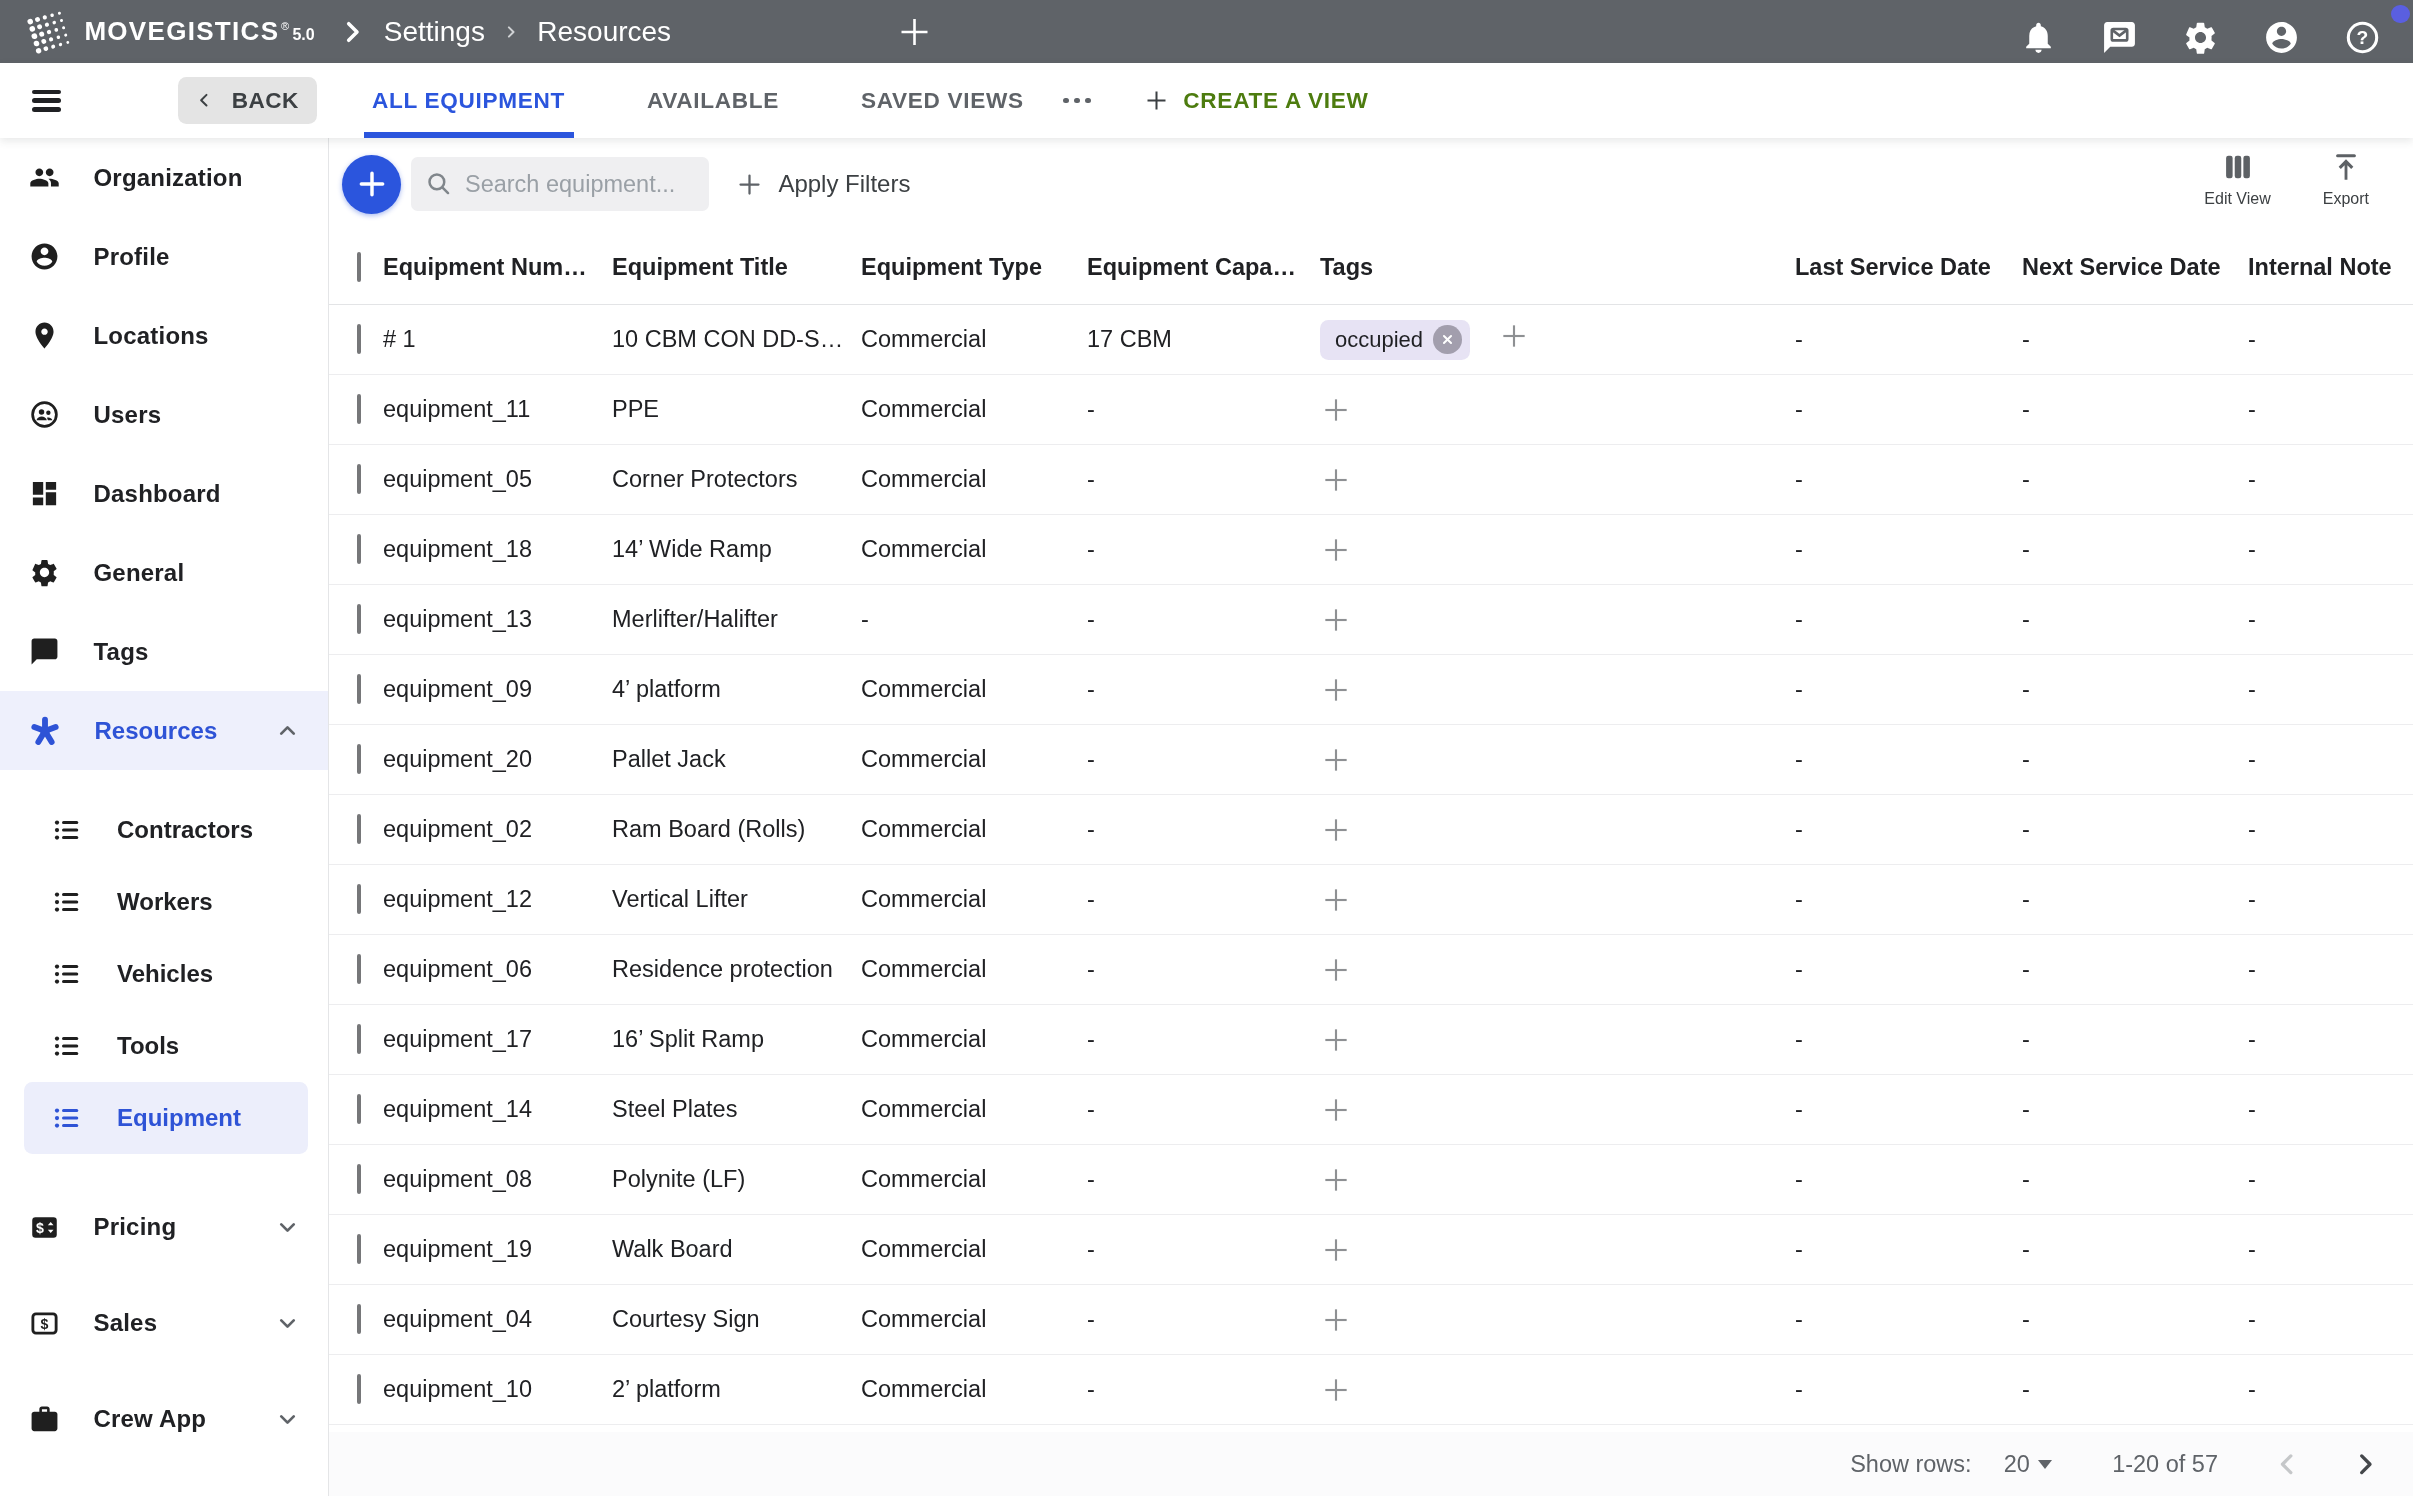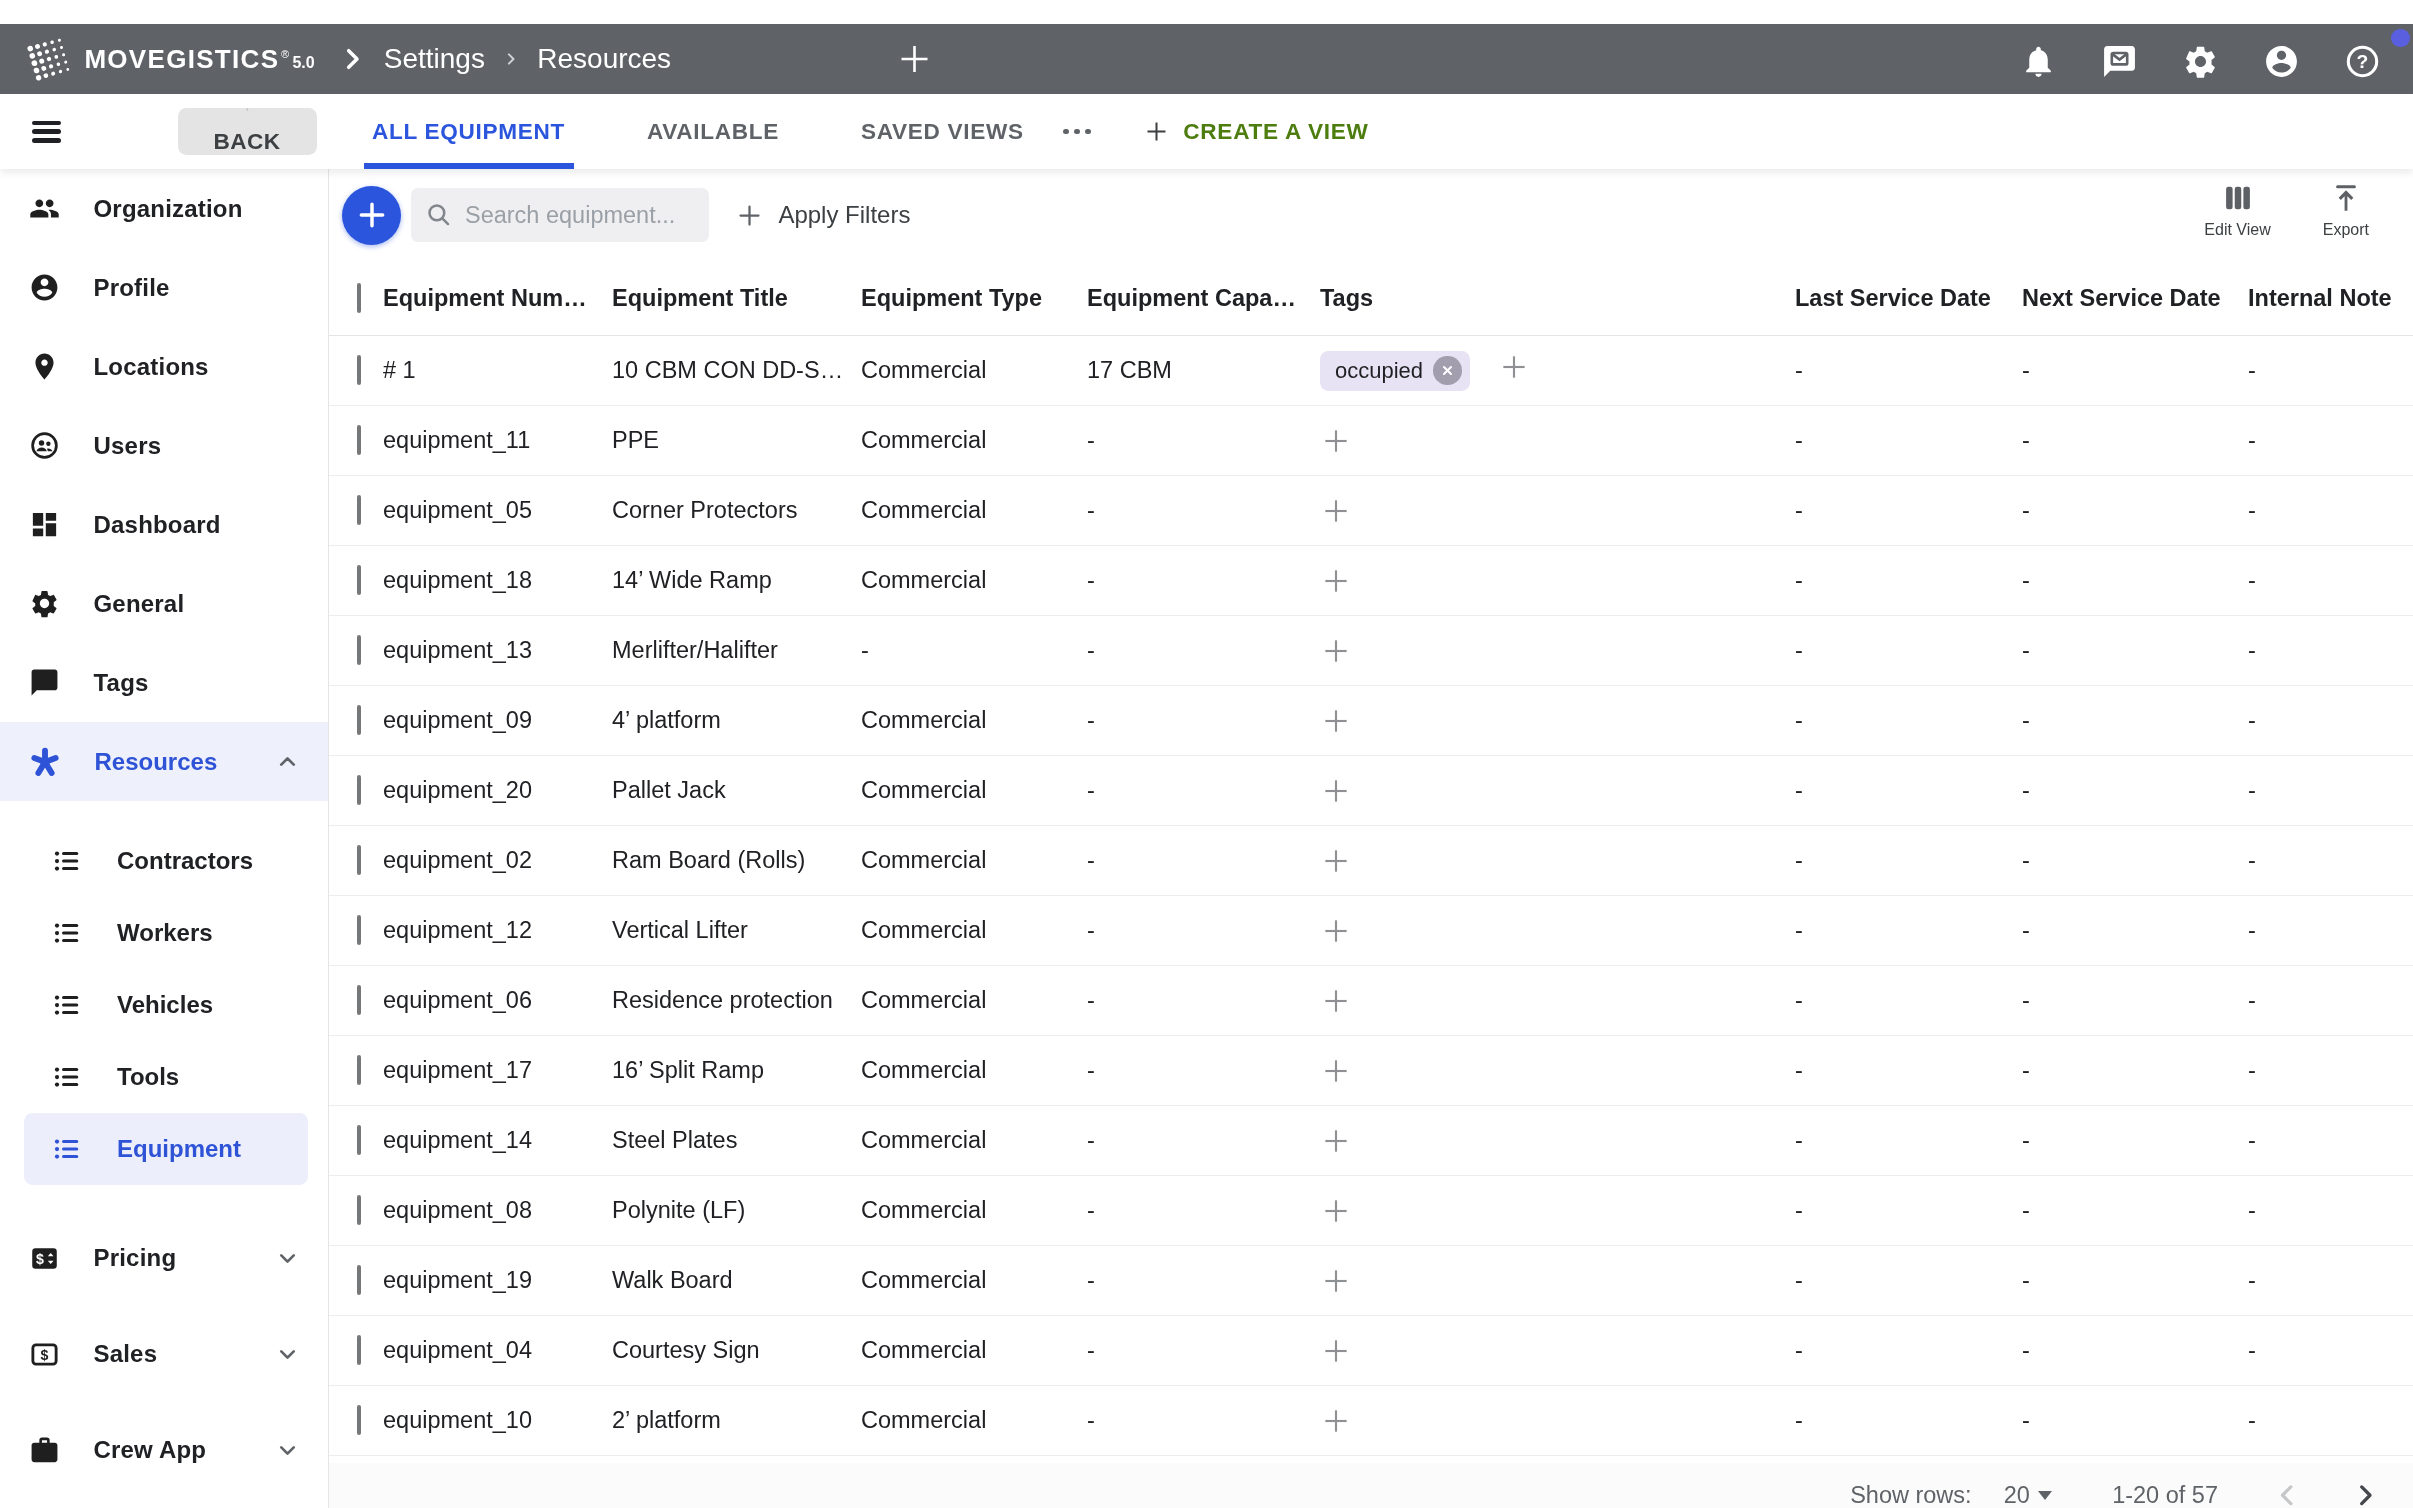--- a/index.html
+++ b/index.html
@@ -1,20 +1,20 @@
 <!DOCTYPE html>
 <html lang="en" style="font-size:13.4px"><head>
 <meta charset="utf-8">
 <style>
   * { margin:0; padding:0; box-sizing:border-box; }
   html,body { width:2413px; height:1508px; overflow:hidden; background:#fff;
               font-family:"Liberation Sans", sans-serif; color:#202124; }
 
   
-  .topbar { position:relative; height:70px; background:#5f6368; display:flex; align-items:center;margin-top:24px; }
+  .topbar { position:relative; height:63px; background:#5f6368; display:flex; align-items:center; }
   .logo-mark { width:54px; height:54px; margin-left:22px; flex:0 0 auto; }
   .brand { display:flex; align-items:baseline; color:#fff; margin-left:8.4px; }
   .brand-name { font-size:26px; font-weight:700; letter-spacing:1.3px; }
   .brand-reg { font-size:11px; vertical-align:top; position:relative; top:-10px; margin-left:1.7px; }
   .brand-ver { font-size:16px; font-weight:700; margin-left:3.4px; }
   .crumb-sep-big { margin-left:23.5px; }
   .breadcrumb { display:flex; align-items:center; color:#fff; font-size:28px; margin-left:17px; gap:17px; }
   .crumb-sep-small { opacity:.85; }
   .topbar-plus { position:absolute; left:895px; top:50%; transform:translateY(-50%); width:39px; height:39px; color:#fff; cursor:pointer; }
   .topbar-search { position:absolute; left:976px; top:10px; width:526px; height:55px;
@@ -26,21 +26,21 @@
   .topbar-icons { position:absolute; right:32px; top:0; height:75px; display:flex; align-items:center; gap:44px; }
   .topbar-icons .tb-icon { width:37px; height:37px; color:#fff; cursor:pointer; }
   .corner-dot { position:absolute; right:3.4px; top:5px; width:18.4px; height:18.4px; border-radius:50%; background:#5a5fe0; }
 
   
   .header-bar { position:relative; height:75px; background:#fff; display:flex; align-items:center;
       box-shadow:0 3.4px 8.4px rgba(60,64,67,.12); z-index:5; }
   .hamburger { width:28.5px; height:22px; margin-left:32px; display:flex; flex-direction:column; justify-content:space-between; cursor:pointer; }
   .hamburger span { display:block; height:4.2px; background:#202124; border-radius:2.5px; }
   .back-btn { margin-left:117px; width:139px; height:47px; background:#e4e4e4; border-radius:8.4px;
-      display:flex; align-items:center; justify-content:center; gap:18px; cursor:pointer;flex-direction:column; }
+      display:flex; align-items:center; justify-content:center; gap:18px; cursor:pointer; }
   .back-btn svg { width:18.4px; height:18.4px; color:#3c4043; }
   .back-btn span { font-size:22.6px; font-weight:700; color:#3c4043; letter-spacing:0.4px; }
   .tabs { display:flex; align-items:center; height:100%; margin-left:47px; }
   .tab { position:relative; height:100%; display:flex; align-items:center; padding:0 8.4px; margin-right:65px;
       font-size:22.6px; font-weight:700; letter-spacing:0.7px; color:#5f6368; cursor:pointer; white-space:nowrap; }
   .tab.active { color:#2b55dd; }
   .tab.active::after { content:""; position:absolute; left:0; right:0; bottom:0; height:5.9px; background:#2b55dd; }
   .tab-more { display:flex; gap:5px; margin:0 52px 0 -34px; cursor:pointer; }
   .tab-more i { width:5.9px; height:5.9px; border-radius:50%; background:#5f6368; }
   .create-view { display:flex; align-items:center; gap:13.4px; font-size:22.6px; font-weight:700; letter-spacing:0.7px;

